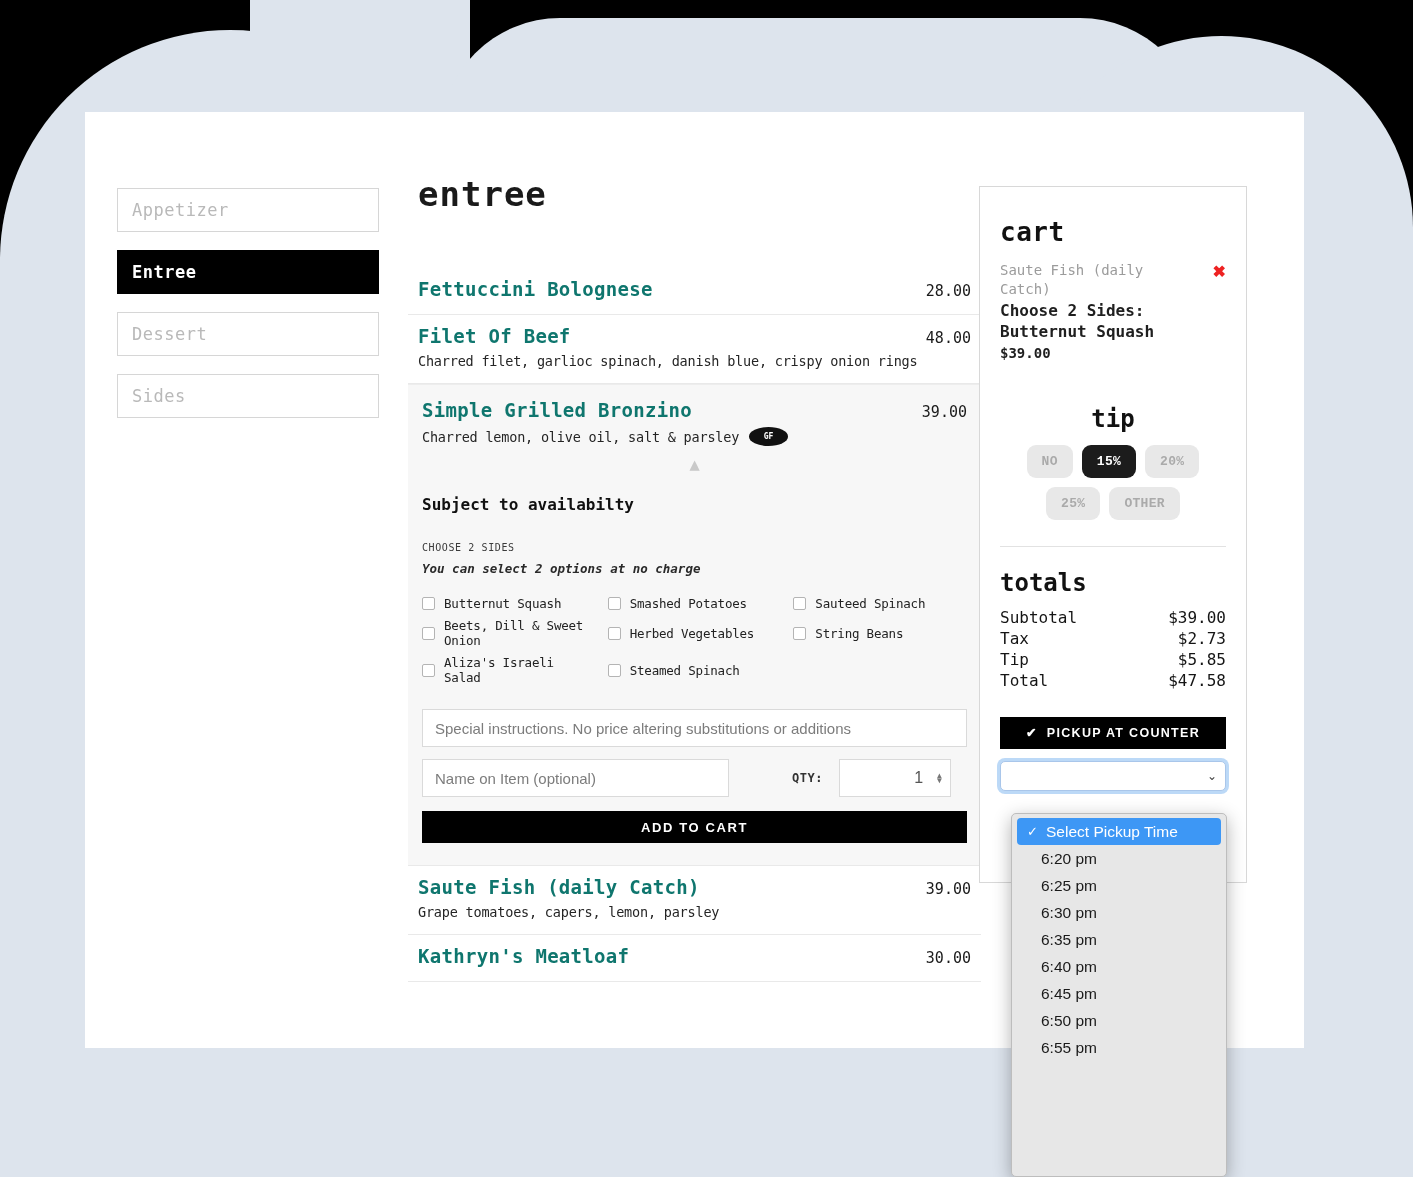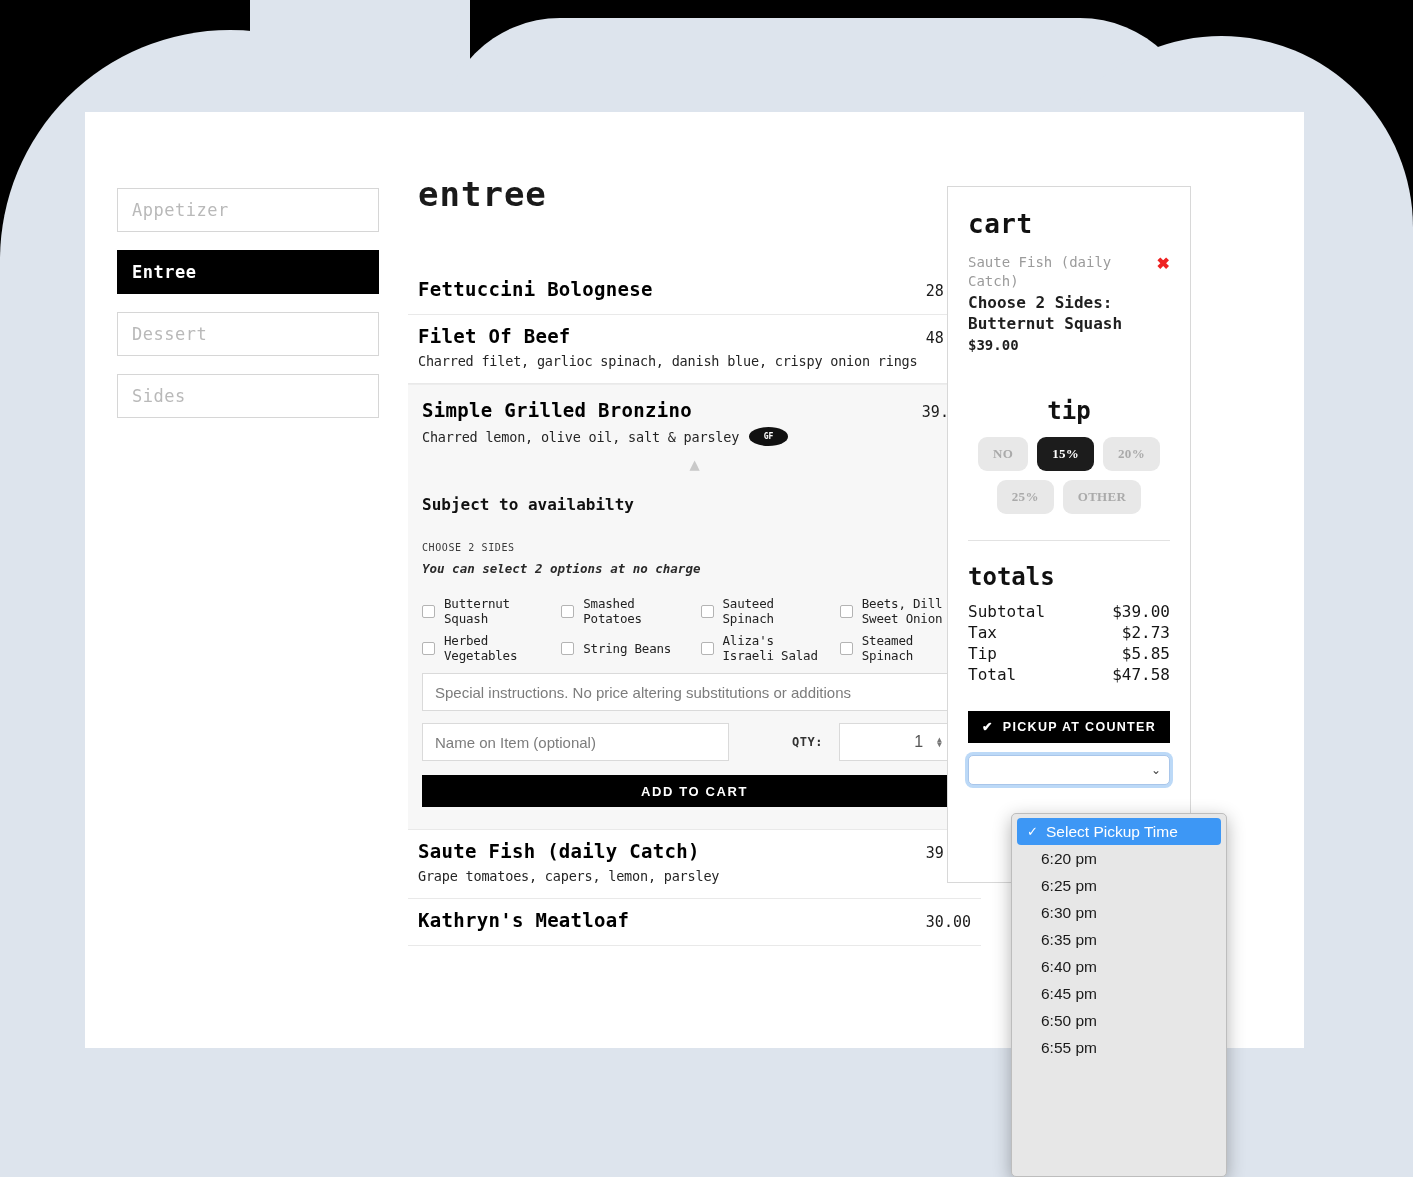--- a/index.html
+++ b/index.html
@@ -46,21 +46,21 @@
   #menu-title {
     font-family:"DejaVu Sans Mono", monospace;
     font-size:34px; font-weight:bold; color:#1a1a1a; letter-spacing:1px;
     margin:0 0 54px 10px;
   }
   .menu-row { padding:10px 10px 14px 10px; border-bottom:1px solid #e9e9e9; }
   .menu-row:first-of-type { border-top:none; }
   .row-head { display:flex; justify-content:space-between; align-items:baseline; }
   .row-name {
     font-family:"DejaVu Sans Mono", monospace;
-    font-size:19px; font-weight:bold; color:#000000; letter-spacing:.3px;
+    font-size:19px; font-weight:bold; color:#0f766e; letter-spacing:.3px;
   }
   .row-price {
     font-family:"DejaVu Sans Mono", monospace;
     font-size:15px; color:#1a1a1a;
   }
   .row-desc {
     font-family:"DejaVu Sans Mono", monospace;
     font-size:13.5px; color:#252525; margin-top:6px; letter-spacing:-.2px;
     display:flex; align-items:center; gap:10px;
   }
@@ -86,21 +86,21 @@
   }
   .choose-label {
     font-family:"DejaVu Sans Mono", monospace;
     font-size:10px; color:#3a3a3a; letter-spacing:.6px; margin-bottom:8px;
   }
   .choose-hint {
     font-family:"DejaVu Sans Mono", monospace;
     font-size:12.5px; font-style:italic; font-weight:bold; color:#2a2a2a;
     margin-bottom:18px;
   }
-  .opts { display:grid; grid-template-columns:1fr 1fr 1fr 1fr; gap:3px 12px; margin-bottom:8px; }
+  .opts { display:grid; grid-template-columns:1fr 1fr 1fr; gap:3px 12px; margin-bottom:22px; }
   .opt { display:flex; align-items:center; gap:9px; padding:2px 0; cursor:pointer; }
   .opt .cb {
     width:13px; height:13px; border:1px solid #b4b4b4; background:#fff;
     border-radius:2px; flex:0 0 13px;
   }
   .opt .lbl {
     font-family:"DejaVu Sans Mono", monospace;
     font-size:12.5px; color:#222; letter-spacing:-.2px;
   }
   .txt-input {
@@ -123,22 +123,22 @@
   .qty-val { font-family:"Liberation Sans", sans-serif; font-size:16px; color:#555; }
   .spin { display:flex; flex-direction:column; line-height:5px; color:#777; font-size:8px; }
   .add-btn {
     margin-top:14px; width:100%; height:32px; background:#000; color:#fff;
     border:none; font-family:"Liberation Sans", sans-serif;
     font-size:13px; font-weight:bold; letter-spacing:1.6px; cursor:pointer;
   }
 
   
   #cart {
-    position:absolute; left:862px; top:74px; width:244px; height:697px;
-    border:1px solid #d8d8d8; background:#fff; padding:22px 20px;
+    position:absolute; left:894px; top:74px; width:268px; height:697px;
+    border:1px solid #d8d8d8; background:#fff; padding:30px 20px;
   }
   .cart-title {
     font-family:"DejaVu Sans Mono", monospace;
     font-size:26px; font-weight:bold; color:#111; letter-spacing:.5px; margin-bottom:14px;
   }
   .cart-item { position:relative; padding-right:26px; }
   .ci-name {
     font-family:"DejaVu Sans Mono", monospace;
     font-size:14px; color:#9b9b9b; line-height:1.35;
   }
@@ -155,21 +155,21 @@
     font-weight:bold; cursor:pointer; font-family:"Liberation Sans", sans-serif;
   }
   .tip-title {
     font-family:"DejaVu Sans Mono", monospace;
     font-size:24px; font-weight:bold; color:#111; text-align:center;
     margin:44px 0 12px 0;
   }
   .tip-row { display:flex; justify-content:center; gap:9px; margin-bottom:9px; }
   .pill {
     background:#e8e8e8; color:#aaa; border-radius:9px; border:none;
-    font-family:Liberation Serif, serif; font-size:13px; font-weight:bold;
+    font-family:Liberation Mono, monospace; font-size:13px; font-weight:bold;
     padding:9px 15px; cursor:pointer; letter-spacing:.3px;
   }
   .pill.sel { background:#1c1c1c; color:#fff; }
   .cart-divider { border-top:1px solid #e2e2e2; margin:26px 0 22px 0; }
   .totals-title {
     font-family:"DejaVu Sans Mono", monospace;
     font-size:24px; font-weight:bold; color:#111; margin-bottom:10px;
   }
   .tot-row {
     display:flex; justify-content:space-between;

